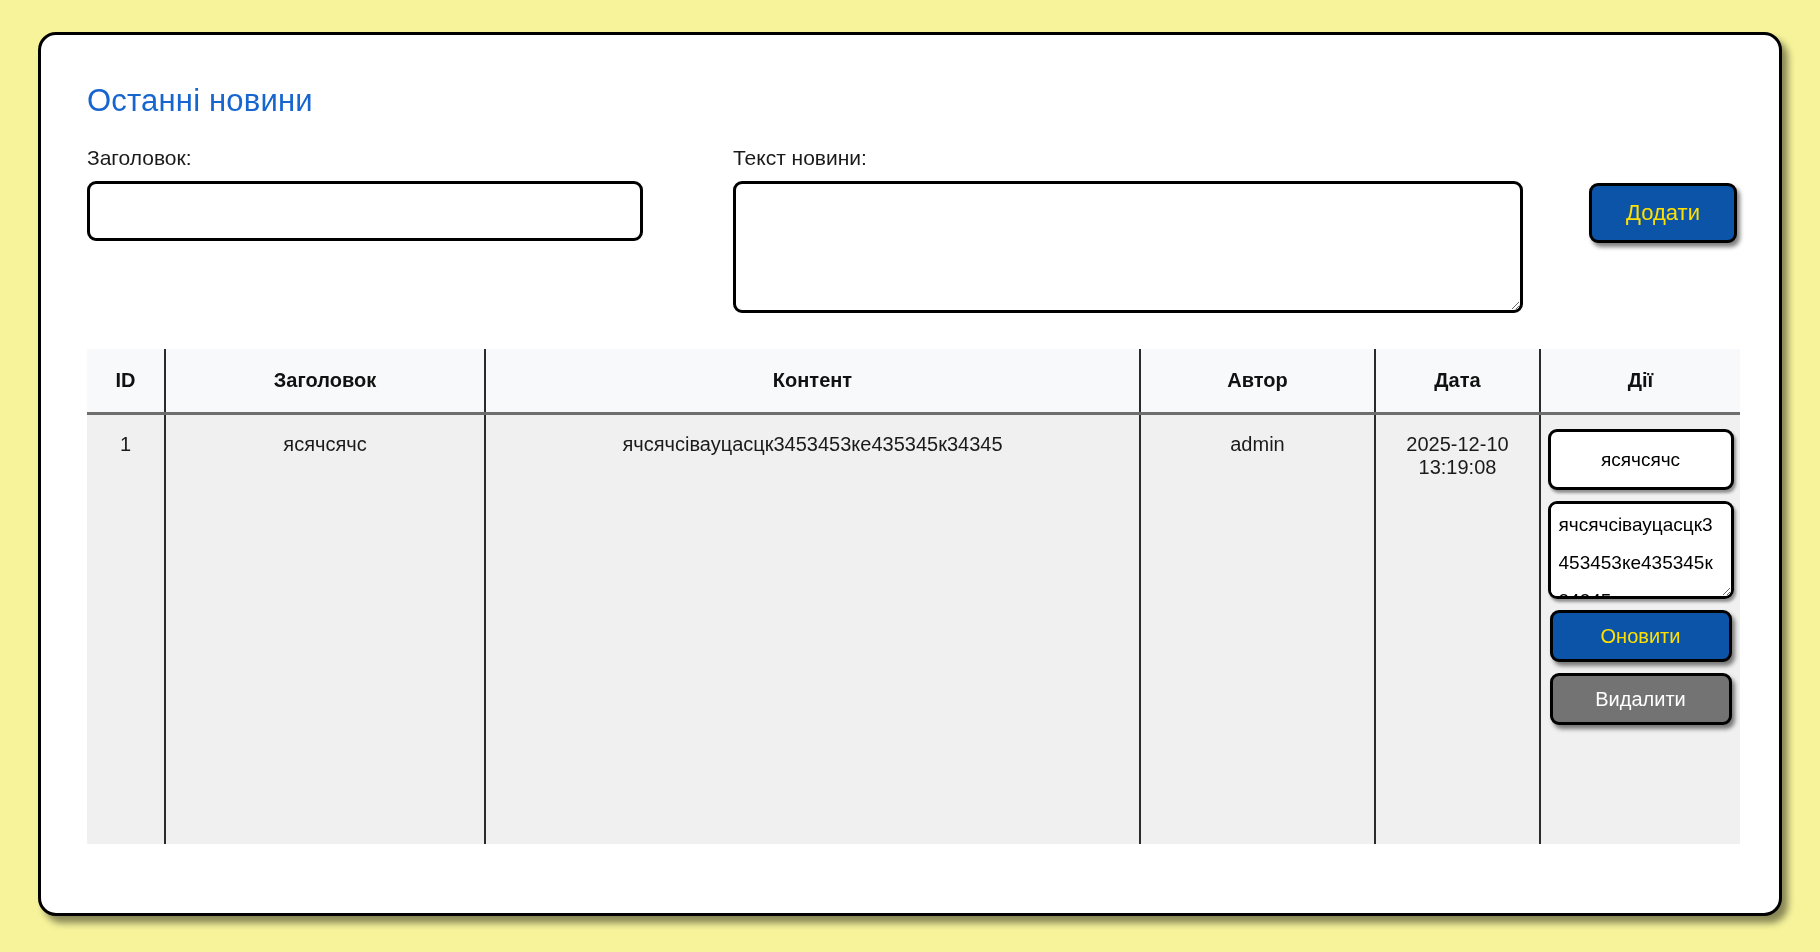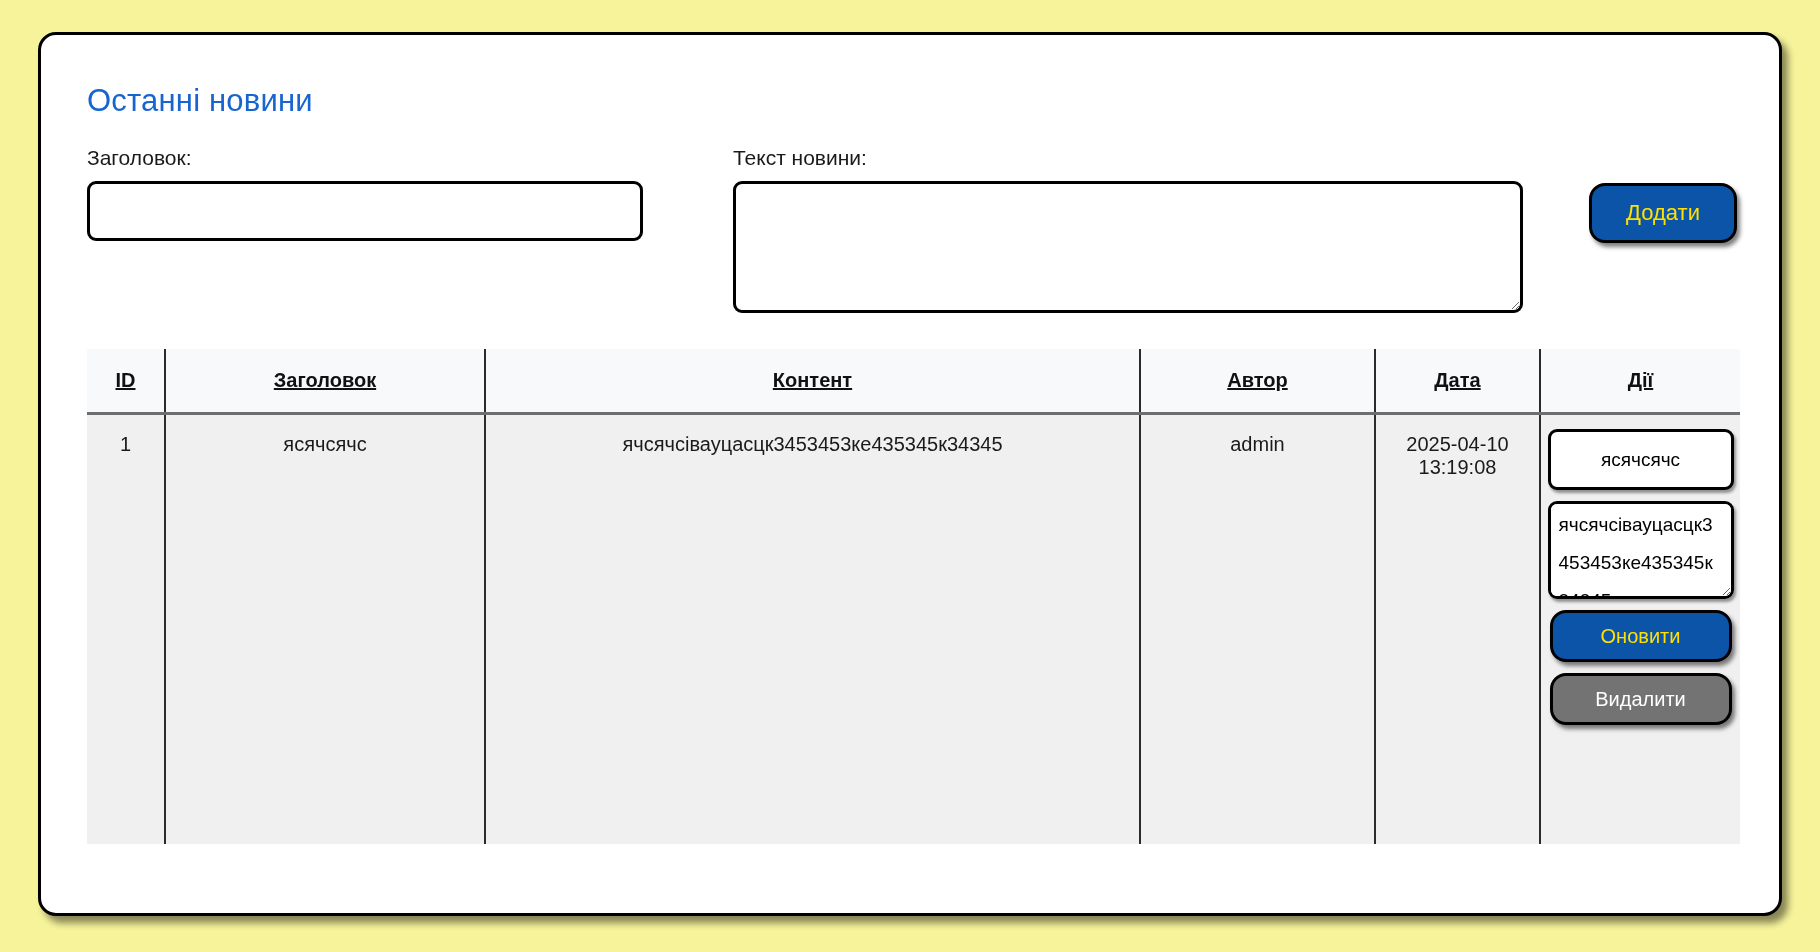--- a/index.html
+++ b/index.html
@@ -89,21 +89,21 @@
   }
 
   .add-wrap {
     margin-left: 30px;
     padding-top: 36px;
   }
 
   .btn {
     font-family: "Liberation Sans", sans-serif;
     border: 3px solid #000;
-    border-radius: 16px;
+    border-radius: 9px;
     cursor: pointer;
     line-height: 1;
     box-shadow: 3px 4px 4px rgba(0,0,0,0.5);
   }
 
   .btn-add {
     background: #0b54a8;
     color: #ffe000;
     font-size: 22px;
     padding: 16px 22px;
@@ -126,21 +126,20 @@
   table.news-table th {
     background: #f7f9fa;
     font-size: 20px;
     font-weight: bold;
     color: #111;
     padding: 20px 6px;
     border-right: 2px solid #2b2b2b;
     border-bottom: 3px solid #6e6e6e;
     text-align: center;
     vertical-align: middle;
-    text-decoration: underline;
   }
   table.news-table th:last-child { border-right: none; }
 
   table.news-table td {
     background: #f0f0f0;
     font-size: 20px;
     color: #1a1a1a;
     padding: 18px 8px;
     border-right: 2px solid #2b2b2b;
     text-align: center;
@@ -263,21 +262,21 @@
             <th>Дата</th>
             <th>Дії</th>
           </tr>
         </thead>
         <tbody>
           <tr class="row-body">
             <td>1</td>
             <td>ясячсячс</td>
             <td>ячсячсівауцасцк3453453ке435345к34345</td>
             <td>admin</td>
-            <td class="cell-date">2025-04-10 13:19:08</td>
+            <td class="cell-date">2025-12-10 13:19:08</td>
             <td class="actions-cell">
               <div class="actions-stack">
                 <input class="edit-title" type="text" value="ясячсячс" style="">
                 <textarea class="edit-body" style="">ячсячсівауцасцк3453453ке435345к34345</textarea>
                 <button class="btn btn-update">Оновити</button>
                 <button class="btn btn-delete">Видалити</button>
               </div>
             </td>
           </tr>
         </tbody>

